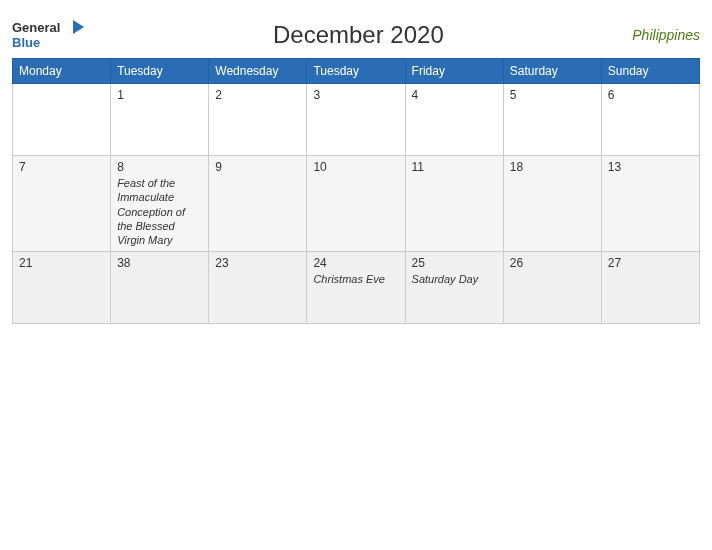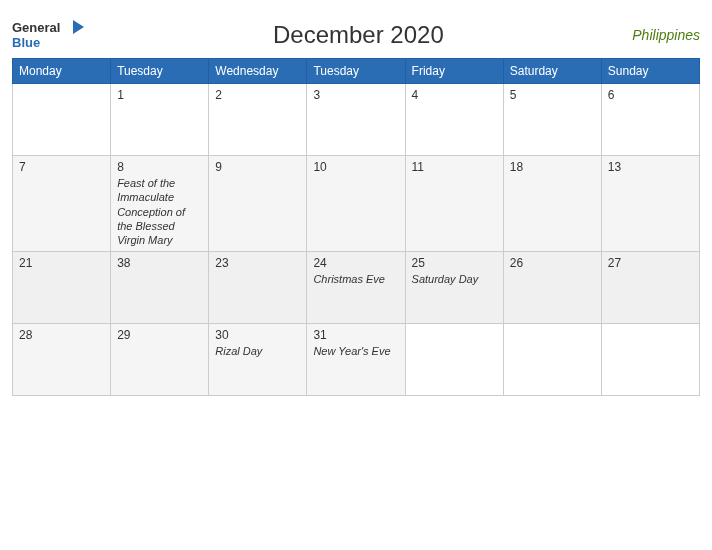--- a/index.html
+++ b/index.html
@@ -197,34 +197,15 @@
             <span class="day-number">25</span>
             <span class="event-text">Saturday Day</span>
           </td>
           <td>
             <span class="day-number">26</span>
           </td>
           <td>
             <span class="day-number">27</span>
           </td>
         </tr>
-        <tr class="row-odd">
-          <td>
-            <span class="day-number">28</span>
-          </td>
-          <td>
-            <span class="day-number">29</span>
-          </td>
-          <td>
-            <span class="day-number">30</span>
-            <span class="event-text">Rizal Day</span>
-          </td>
-          <td>
-            <span class="day-number">31</span>
-            <span class="event-text">New Year's Eve</span>
-          </td>
-          <td class="empty-cell"></td>
-          <td class="empty-cell"></td>
-          <td class="empty-cell"></td>
-        </tr>
       </tbody>
   </table>
 </div>
 
 </body></html>

